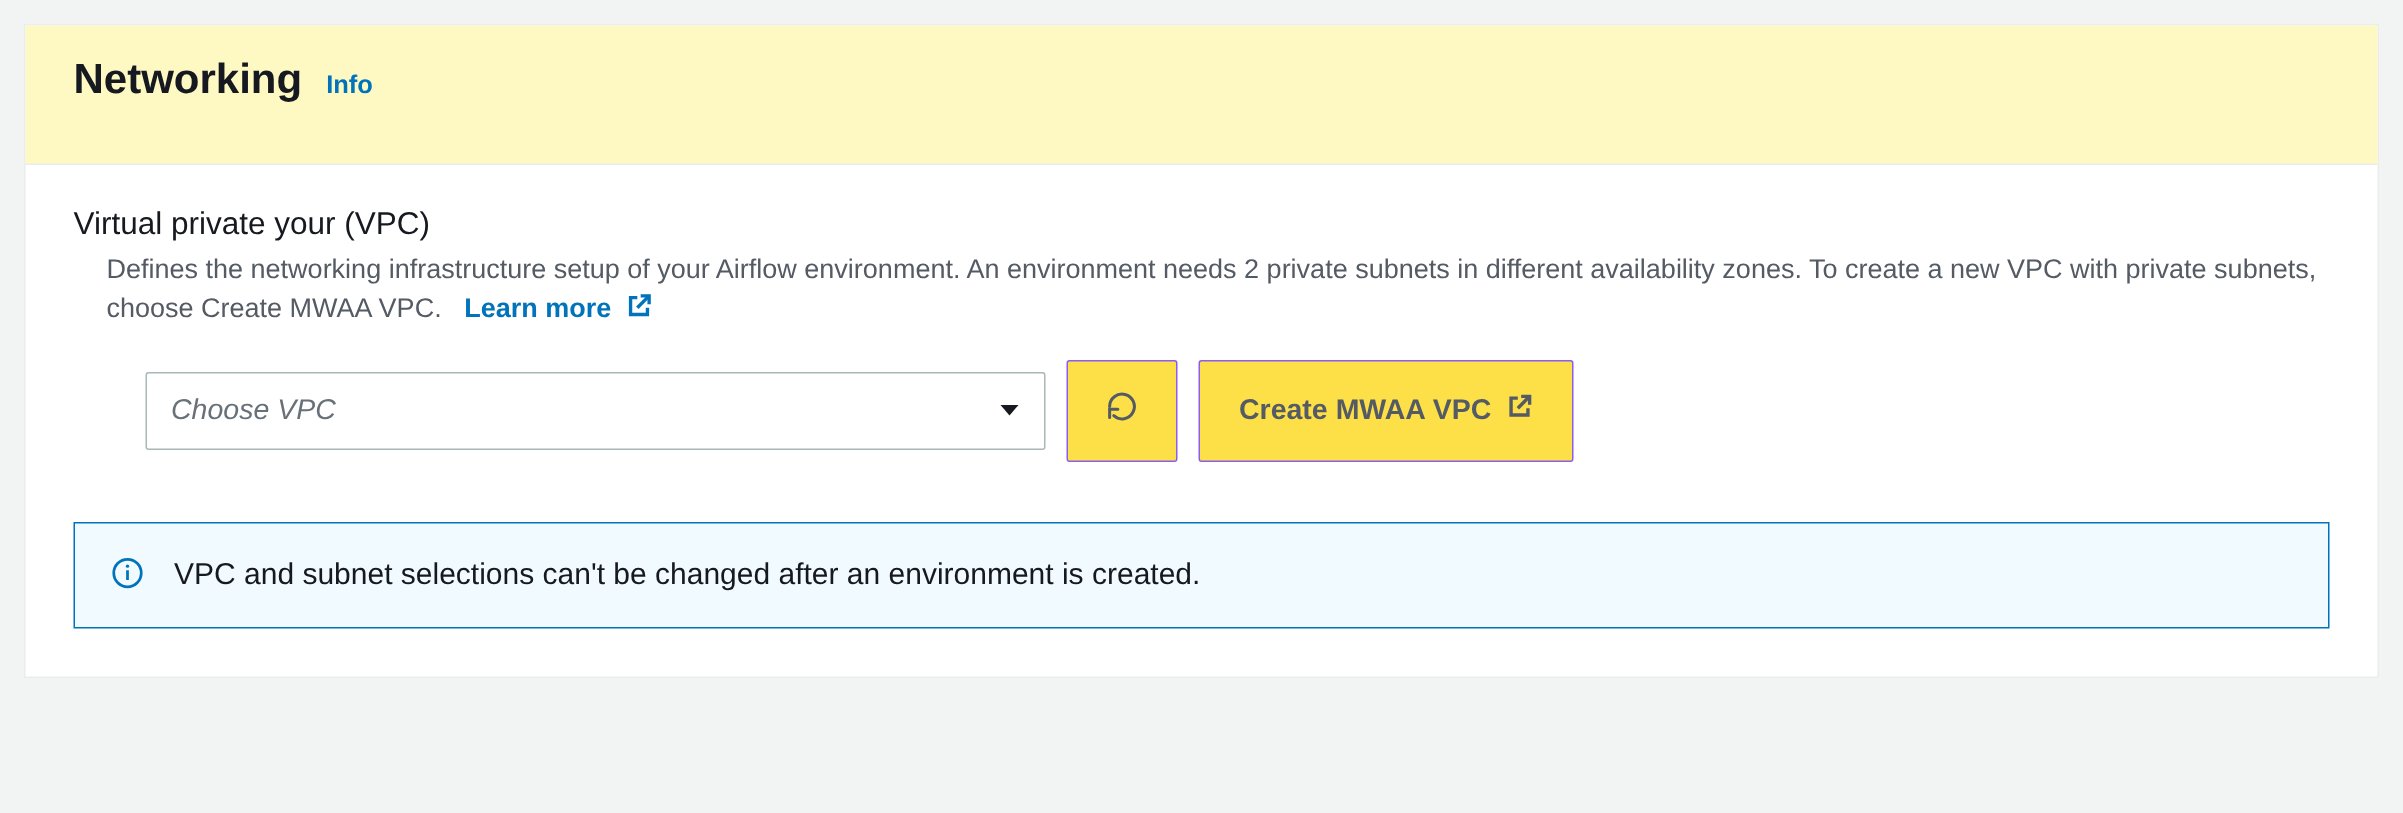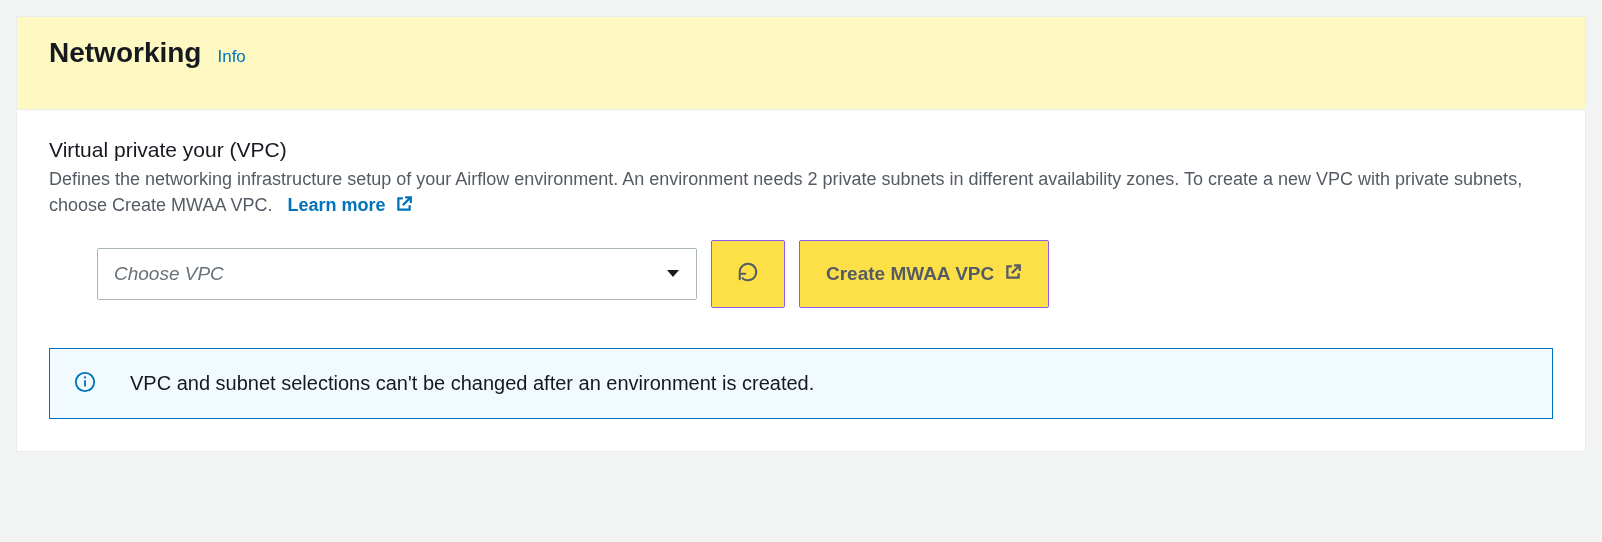--- a/index.html
+++ b/index.html
@@ -22,38 +22,39 @@
       align-items: baseline;
       gap: 16px;
     }
     .panel-title {
       font-size: 28px;
       font-weight: 700;
       color: #16191f;
     }
     .info-link {
       font-size: 17px;
-      font-weight: 400;
+      font-weight: 700;
       color: #0073bb;
       text-decoration: none;
       cursor: pointer;
     }
     .panel-body {
       padding: 28px 32px 32px 32px;
     }
     .field-label {
       font-size: 21px;
       font-weight: 400;
       color: #16191f;
       margin-bottom: 4px;
     }
     .field-desc {
       font-size: 18px;
       color: #545b64;
       line-height: 1.45;
+      margin-left: 22px;
     }
     .learn-more {
       color: #0073bb;
       font-weight: 700;
       text-decoration: none;
       cursor: pointer;
       white-space: nowrap;
     }
     .external-icon {
       display: inline-block;
@@ -109,21 +110,21 @@
       width: 74px;
       padding: 0;
     }
     .alert {
       margin-top: 40px;
       border: 1px solid #0073bb;
       background: #f1faff;
       padding: 22px 24px;
       display: flex;
       align-items: center;
-      gap: 34px;
+      gap: 20px;
     }
     .alert-text {
       font-size: 20px;
       color: #16191f;
     }
   </style>
 </head>
 <body>
 
 <div class="panel">

